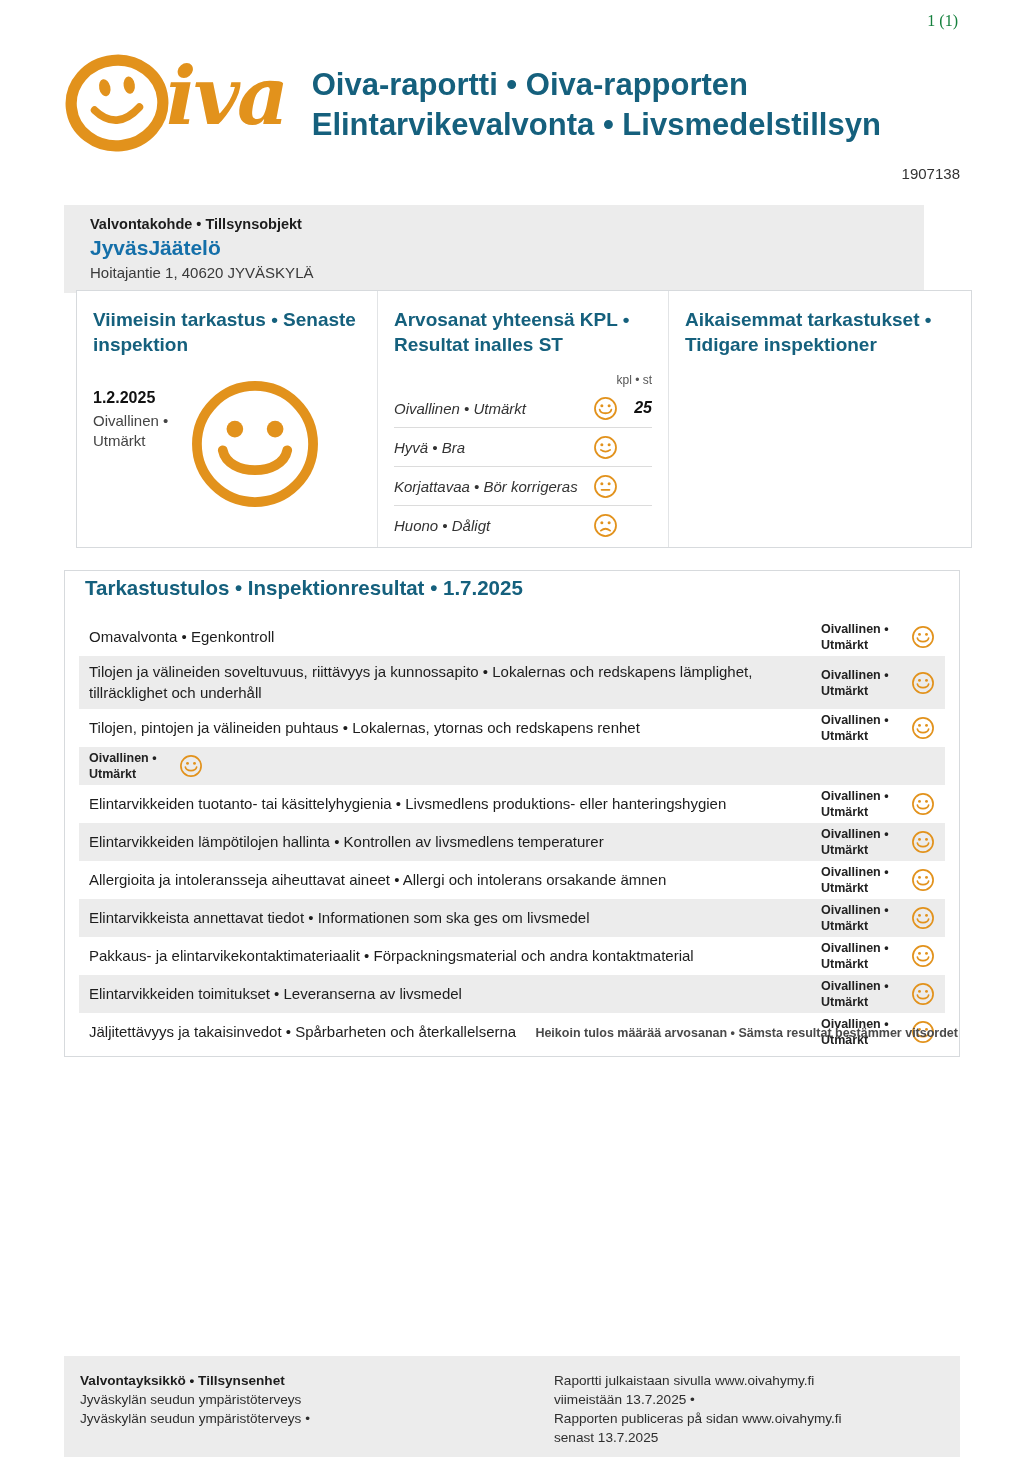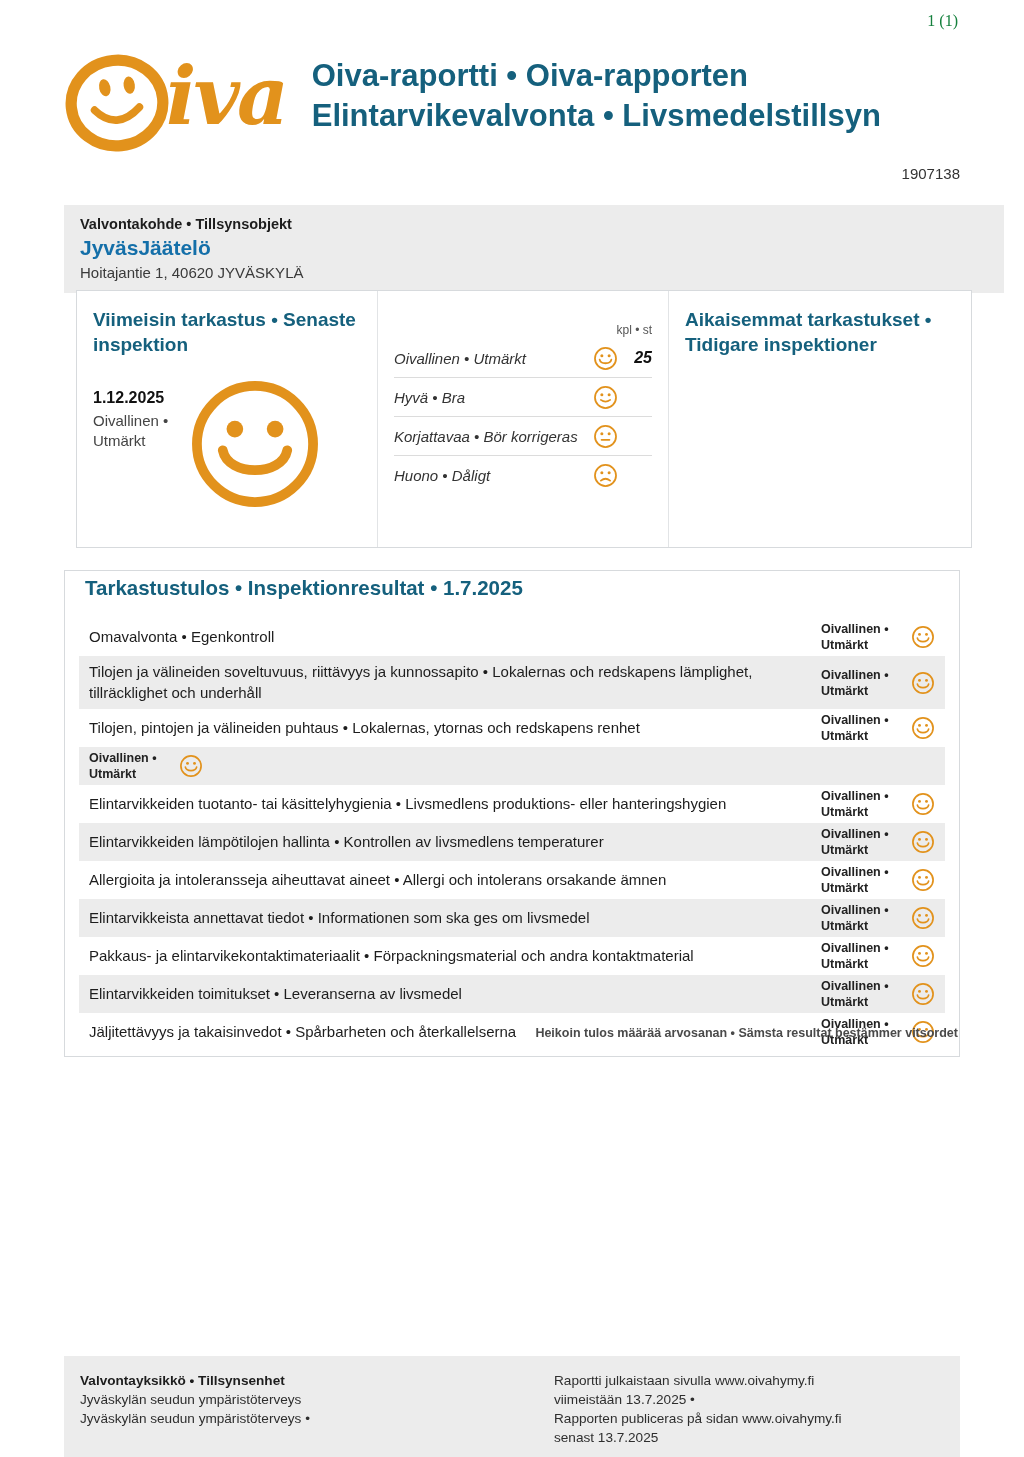--- a/index.html
+++ b/index.html
@@ -9,32 +9,32 @@
     --gray:#ececec;
     --border:#d7dadd;
   }
   html,body{margin:0;padding:0;}
   body{
     width:1024px;height:1457px;position:relative;overflow:hidden;
     background:#ffffff;color:#222;
     font-family:"Liberation Sans",sans-serif;
   }
   .page-number{position:absolute;top:12px;right:66px;font-family:"Liberation Serif",serif;font-size:16px;color:#15803d;}
-  header{position:absolute;top:48px;left:64px;display:flex;align-items:flex-start;}
+  header{position:absolute;top:48px;left:64px;display:flex;align-items:center;}
   .logo{display:flex;align-items:flex-start;color:var(--orange);}
   .logo-face{width:106px;height:106px;color:var(--orange);}
   .logo-script{
     font-family:"DejaVu Serif",serif;font-style:italic;font-weight:bold;
     font-size:80px;line-height:96px;color:var(--orange);
     margin-left:-4px;letter-spacing:-3px;
   }
   .titles{margin-left:26px;padding-top:8px;color:var(--teal);font-weight:bold;font-size:31px;line-height:40px;}
   .report-id{position:absolute;top:165px;right:64px;font-size:15px;color:#333;}
 
-  .target-box{position:absolute;top:205px;left:64px;width:940px;box-sizing:border-box;background:var(--gray);padding:11px 16px 12px;}
+  .target-box{position:absolute;top:205px;left:64px;width:860px;box-sizing:border-box;background:var(--gray);padding:11px 26px 12px;}
   .target-label{font-size:14.5px;font-weight:bold;color:#1d1d1d;}
   .target-name{font-size:21px;font-weight:bold;color:var(--blue);margin-top:4px;}
   .target-address{font-size:15px;color:#3a3a3a;margin-top:4px;}
 
   .summary-card{position:absolute;top:290px;left:76px;width:896px;height:258px;box-sizing:border-box;border:1px solid var(--border);background:#fff;display:flex;}
   .col{box-sizing:border-box;padding:16px;}
   .col h2{margin:0;font-size:19px;line-height:1.32;color:var(--teal);font-weight:bold;}
   .col-latest{width:301px;border-right:1px solid #e2e4e6;}
   .col-totals{width:291px;border-right:1px solid #e2e4e6;}
   .col-prev{flex:1;}
@@ -123,33 +123,34 @@
   <div class="target-label">Valvontakohde • Tillsynsobjekt</div>
   <div class="target-name">JyväsJäätelö</div>
   <div class="target-address">Hoitajantie 1, 40620 JYVÄSKYLÄ</div>
 </section>
 
 <section class="summary-card">
   <div class="col col-latest">
     <h2>Viimeisin tarkastus • Senaste inspektion</h2>
     <div class="latest-body">
       <div class="latest-meta">
-        <div class="latest-date">1.12.2025</div>
+        <div class="latest-date">1.2.2025</div>
         <div class="latest-grade">
           <span>Oivallinen •</span><br>
           <span>Utmärkt</span>
         </div>
       </div>
       <svg class="big-face">
           <use href="#icon-smiley-excellent" xlink:href="#icon-smiley-excellent"></use>
         </svg>
     </div>
   </div>
 
   <div class="col col-totals">
+    <h2>Arvosanat yhteensä KPL • Resultat inalles ST</h2>
     <div class="unit-label">kpl • st</div>
     <div class="totals-rows">
   <div class="grade-row sep">
     <span class="grade-label">Oivallinen • Utmärkt</span>
     <svg class="face">
             <use href="#icon-smiley-excellent" xlink:href="#icon-smiley-excellent"></use>
           </svg>
     <span class="grade-count">25</span>
   </div>
 

